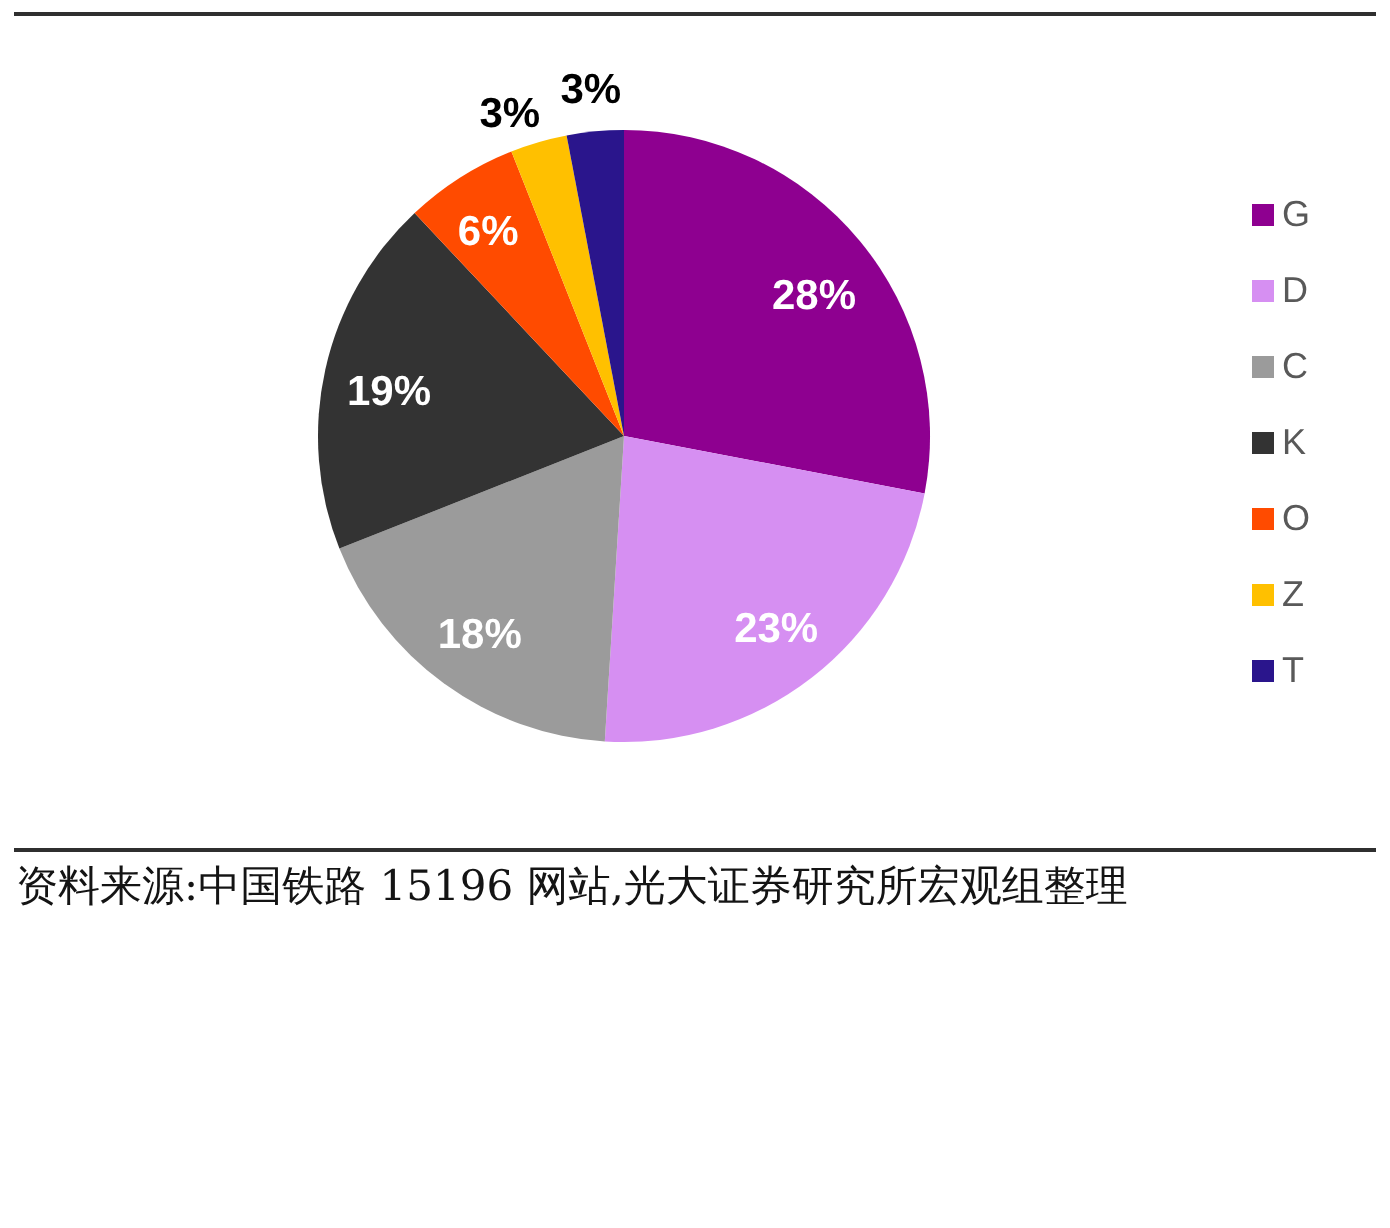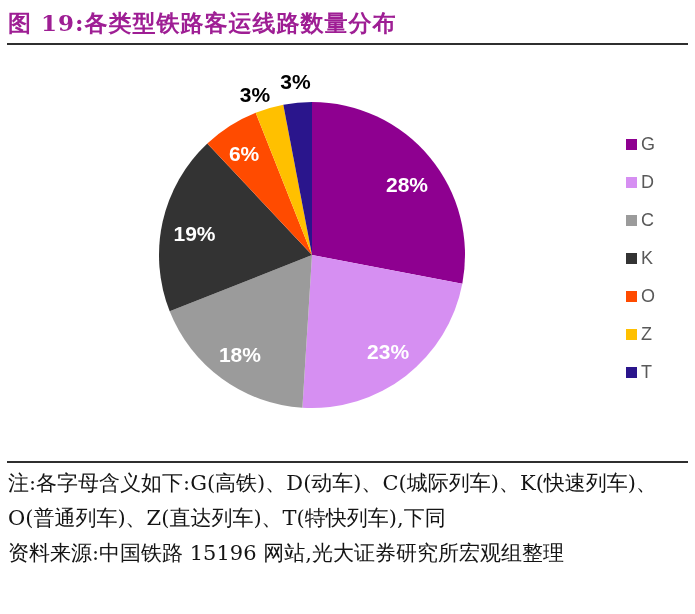--- a/index.html
+++ b/index.html
@@ -34,21 +34,20 @@
     font-size:21px;line-height:35px;color:#141414;
     padding:0 8px;
     font-family:"DejaVu Serif","Liberation Serif",serif;
   }
   .note{margin-top:3px;}
 </style>
 </head>
 <body>
 
 <div class="figure-card">
-  <div class="figure-title" style="color: rgb(158, 30, 148);">图 19:各类型铁路客运线路数量分布</div>
 
   <div class="rule rule-top"></div>
 
   <div class="chart-area">
     <svg id="pie-svg" width="695" height="416" viewBox="0 0 695 416">
         <path d="M312,210 L312.0,57.0 A153,153 0 0 1 462.3,238.7 Z" fill="#8E0090"></path>
         <text x="407.0" y="139.9" fill="#ffffff" text-anchor="middle" dominant-baseline="central" class="slice-label">28%</text>
         <path d="M312,210 L462.3,238.7 A153,153 0 0 1 302.4,362.7 Z" fill="#D68FF2"></path>
         <text x="388.1" y="306.3" fill="#ffffff" text-anchor="middle" dominant-baseline="central" class="slice-label">23%</text>
         <path d="M312,210 L302.4,362.7 A153,153 0 0 1 169.7,266.3 Z" fill="#9B9B9B"></path>
@@ -89,16 +88,15 @@
         </div>
         <div class="legend-item">
           <span class="swatch" style="background: rgb(42, 21, 140);"></span>
           <span class="legend-label" style="color: rgb(89, 89, 89);">T</span>
         </div>
       </div>
   </div>
 
   <div class="rule rule-bottom"></div>
 
-  <div class="note">注:各字母含义如下:G(高铁)、D(动车)、C(城际列车)、K(快速列车)、O(普通列车)、Z(直达列车)、T(特快列车),下同</div>
 
   <div class="source">资料来源:中国铁路 15196 网站,光大证券研究所宏观组整理</div>
 </div>
 
 </body></html>

